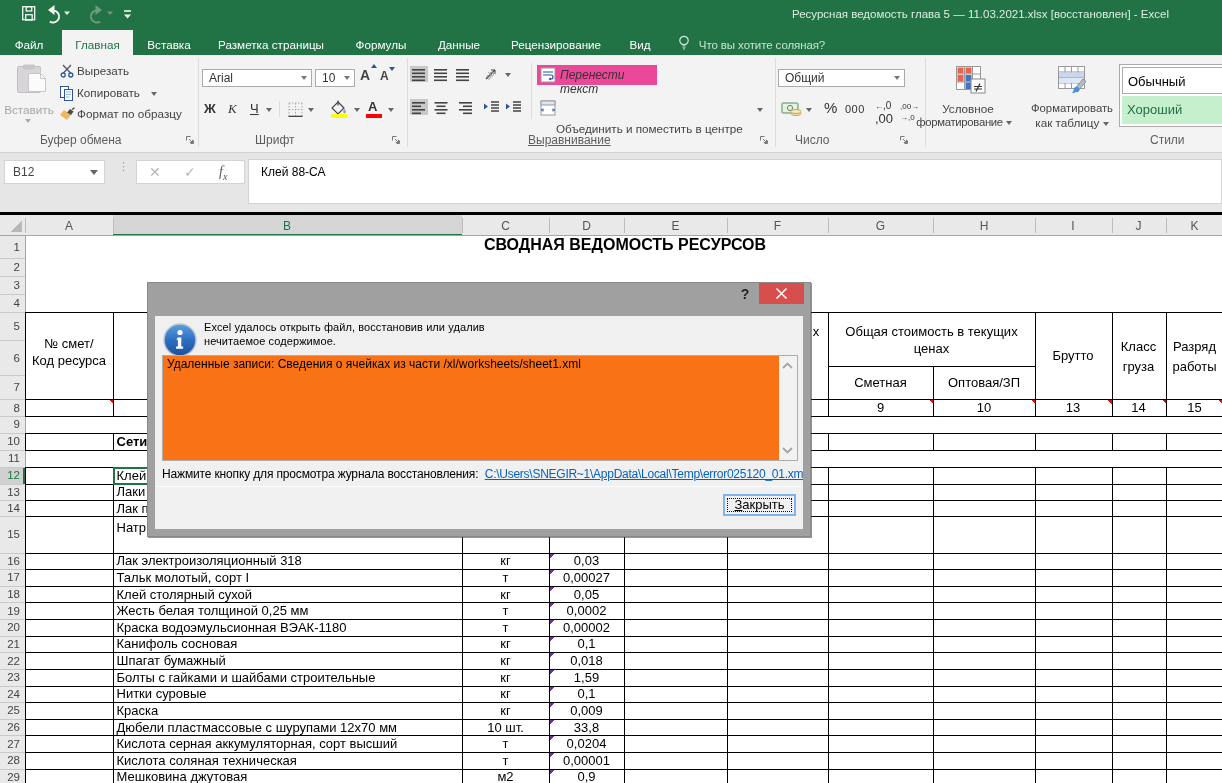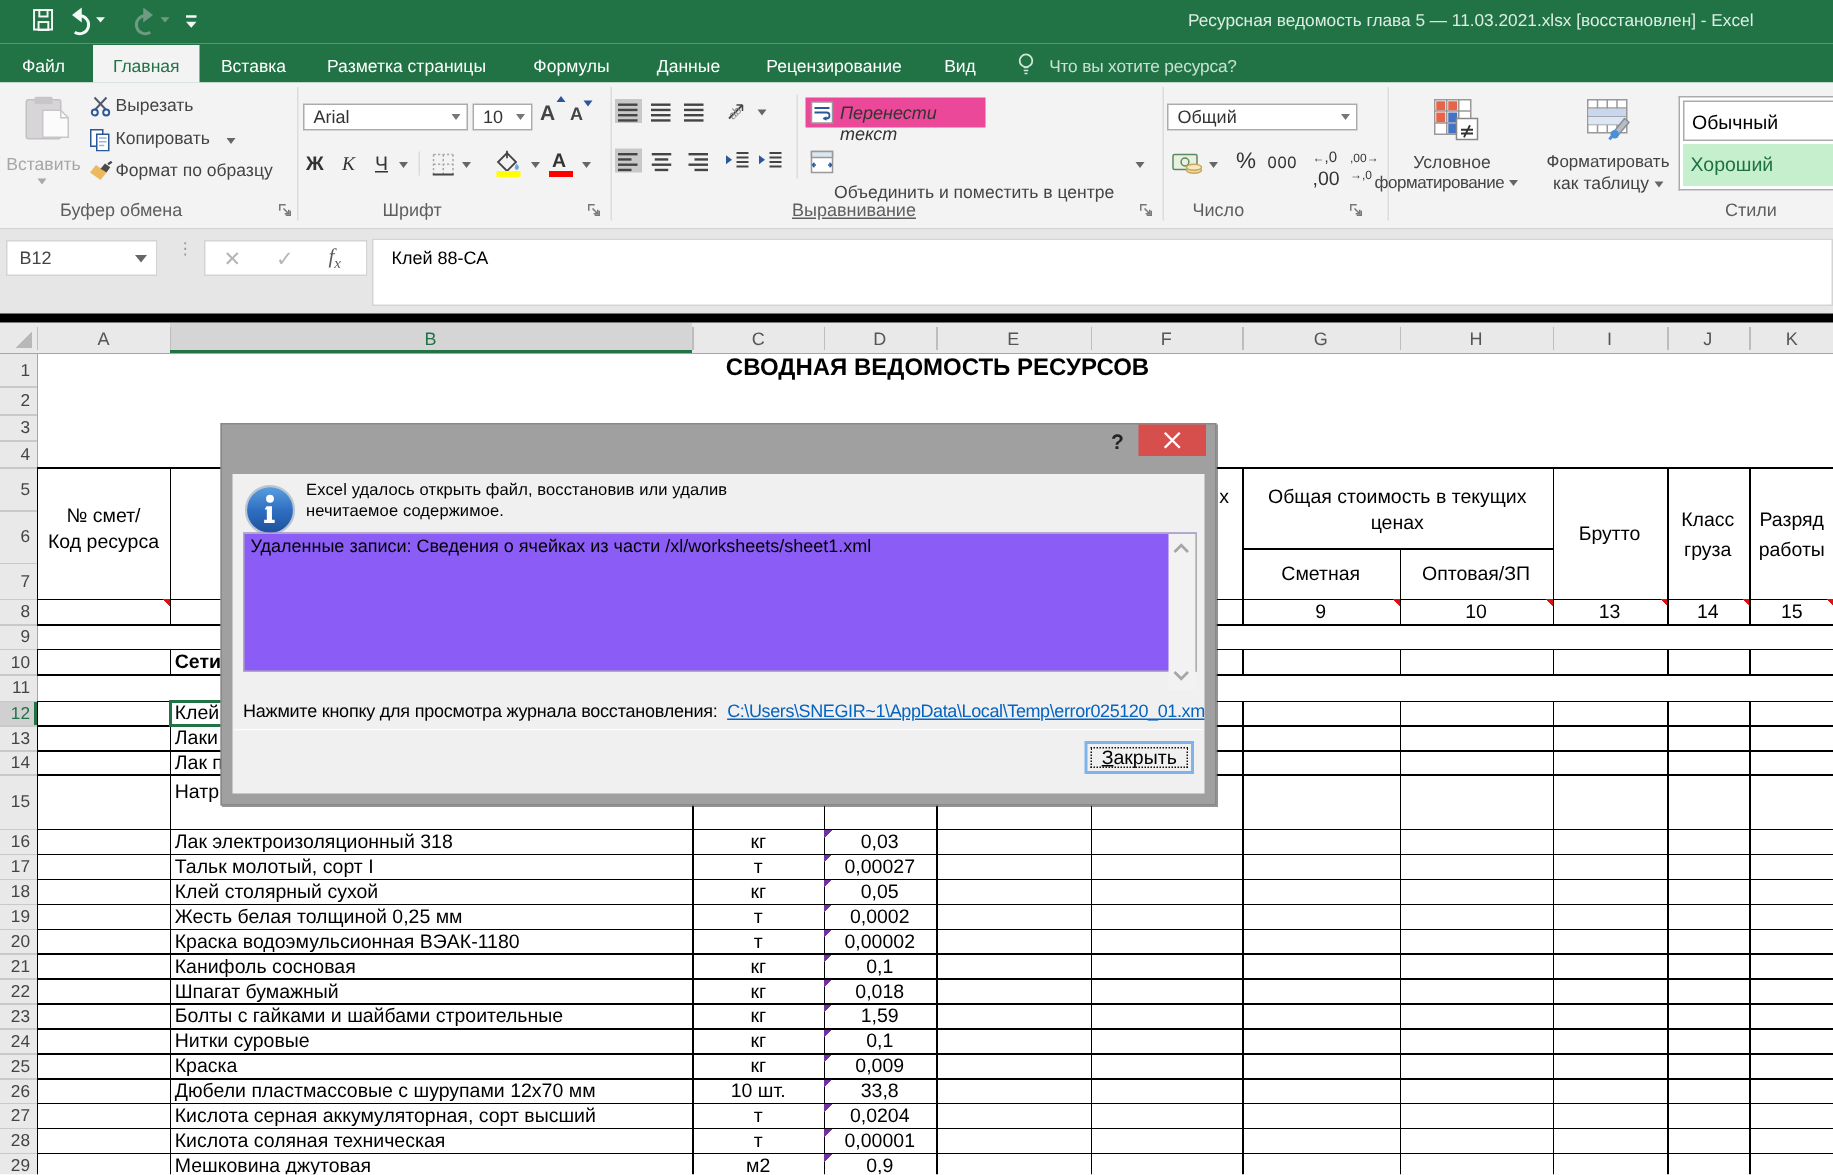--- a/index.html
+++ b/index.html
@@ -19,32 +19,32 @@
   .gsep { position:absolute; top:3px; height:89px; width:1px; background:#dcdcdc; }
   .glabel { position:absolute; top:78px; height:14px; font-size:12px; color:#5e5e5e; white-space:nowrap; }
   .launch { position:absolute; top:80px; width:10px; height:10px; }
   .rtext { position:absolute; font-size:11.7px; color:#444; white-space:nowrap; }
   .combo { position:absolute; background:#fff; border:1px solid #ababab; font-size:12px; color:#333; }
   .combo .arr { position:absolute; right:4px; top:50%; margin-top:-2px; width:0; height:0;
       border-left:3.5px solid transparent; border-right:3.5px solid transparent; border-top:4px solid #777; }
   .hl { background:#ec4899;font-style:italic; }
   .caret { display:inline-block; width:0; height:0; border-left:3.5px solid transparent; border-right:3.5px solid transparent; border-top:4px solid #666; vertical-align:middle; }
   
-  #fbar { position:absolute; left:0; top:153px; width:1222px; height:62px; background:#e6e6e6; border-bottom:6px solid #000000; }
+  #fbar { position:absolute; left:0; top:153px; width:1222px; height:62px; background:#e6e6e6; border-bottom:3px solid #000000; }
   .finput { position:absolute; background:#fff; border:1px solid #d4d4d4; }
   
   #dlg { position:absolute; left:147px; top:282px; width:664px; height:255px; background:#a0a0a0;
      border:1px solid #898989; box-shadow:1px 1px 0 rgba(60,60,60,.55); z-index:20; }
   #dlg-title { position:absolute; left:0; top:0; width:100%; height:33px; color:#1a1a1a; font-size:15px; text-align:center; line-height:27px; letter-spacing:-0.2px; }
   #dlg-close { position:absolute; left:611px; top:0px; width:45px; height:21px; background:#d64f4c; color:#fff; text-align:center; }
   #dlg-help { position:absolute; left:588px; top:3px; width:18px; height:20px; color:#222; font-size:14px; font-weight:bold; text-align:center; }
   #dlg-body { position:absolute; left:7px; top:33px; width:648px; height:213px; background:#f0f0f0; overflow:hidden; }
   
   #dlg-msg { position:absolute; left:49px; top:4px; font-size:11px; letter-spacing:0.08px; color:#000; line-height:14px; }
-  #dlg-list { position:absolute; left:7px; top:39px; width:636px; height:93px; background:#8b5cf6; border:1px solid #aeaeae; }
+  #dlg-list { position:absolute; left:7px; top:39px; width:636px; height:106px; background:#f97316; border:1px solid #aeaeae; }
   #dlg-list-text { position:absolute; left:4px; top:1px; font-size:12px; color:#000; }
   #dlg-link-row { position:absolute; left:7px; top:151px; font-size:12px; letter-spacing:-0.15px; color:#000; white-space:nowrap; }
   #dlg-link-row a { letter-spacing:-0.26px; text-decoration:underline; }
   #dlg-link-row a { color:#0563c1; }
   #dlg-sep { position:absolute; left:1px; top:170px; width:646px; height:1px; background:#dfdfdf; border-bottom:1px solid #fdfdfd; }
   #dlg-btn { position:absolute; left:568px; top:178px; width:73px; height:22px; background:#f0f0f0;
       border:2px solid #7eb4ea; font-size:13px; color:#000; text-align:center; line-height:17px; }
   #dlg-btn .focus { position:absolute; left:2px; top:2px; right:2px; bottom:2px; border:1px dotted #111; }
   
   #sb { position:absolute; right:0px; top:0px; width:18px; height:104px; background:#f2f2f2; }
@@ -77,21 +77,21 @@
     <span class="tab" style="left:141px;width:56px;">Вставка</span>
     <span class="tab" style="left:212px;width:118px;">Разметка страницы</span>
     <span class="tab" style="left:346px;width:70px;">Формулы</span>
     <span class="tab" style="left:430px;width:58px;">Данные</span>
     <span class="tab" style="left:504px;width:104px;">Рецензирование</span>
     <span class="tab" style="left:624px;width:32px;">Вид</span>
     <svg class="abs" style="left:676px;top:5px" width="16" height="17" viewBox="0 0 16 17">
       <circle cx="8" cy="6.5" r="4.2" stroke="#cfe6d8" fill="none" stroke-width="1.2"></circle>
       <path d="M6.5 11 h3 M6.5 13 h3 M7 15 h2" stroke="#cfe6d8" stroke-width="1"></path>
     </svg>
-    <span class="tab" style="left:698px;width:128px;color:#c8e2d2;font-size:11.5px;letter-spacing:-0.1px;">Что вы хотите ресурса?</span>
+    <span class="tab" style="left:698px;width:128px;color:#c8e2d2;font-size:11.5px;letter-spacing:-0.1px;">Что вы хотите соляная?</span>
   </div>
 
   <div id="ribbon">
       <div class="gsep" style="left:198px;"></div>
       <div class="gsep" style="left:407px;"></div>
       <div class="gsep" style="left:775px;"></div>
       <div class="gsep" style="left:925px;"></div>
       <svg class="abs" style="left:14px;top:8px" width="36" height="34" viewBox="0 0 36 34">
 <rect x="3.5" y="3.5" width="23" height="26" rx="1.5" fill="#d8d5d8" stroke="#c3c0c3"></rect>
 <rect x="9" y="1.5" width="12" height="5" rx="1" fill="#c9c6c9"></rect>

